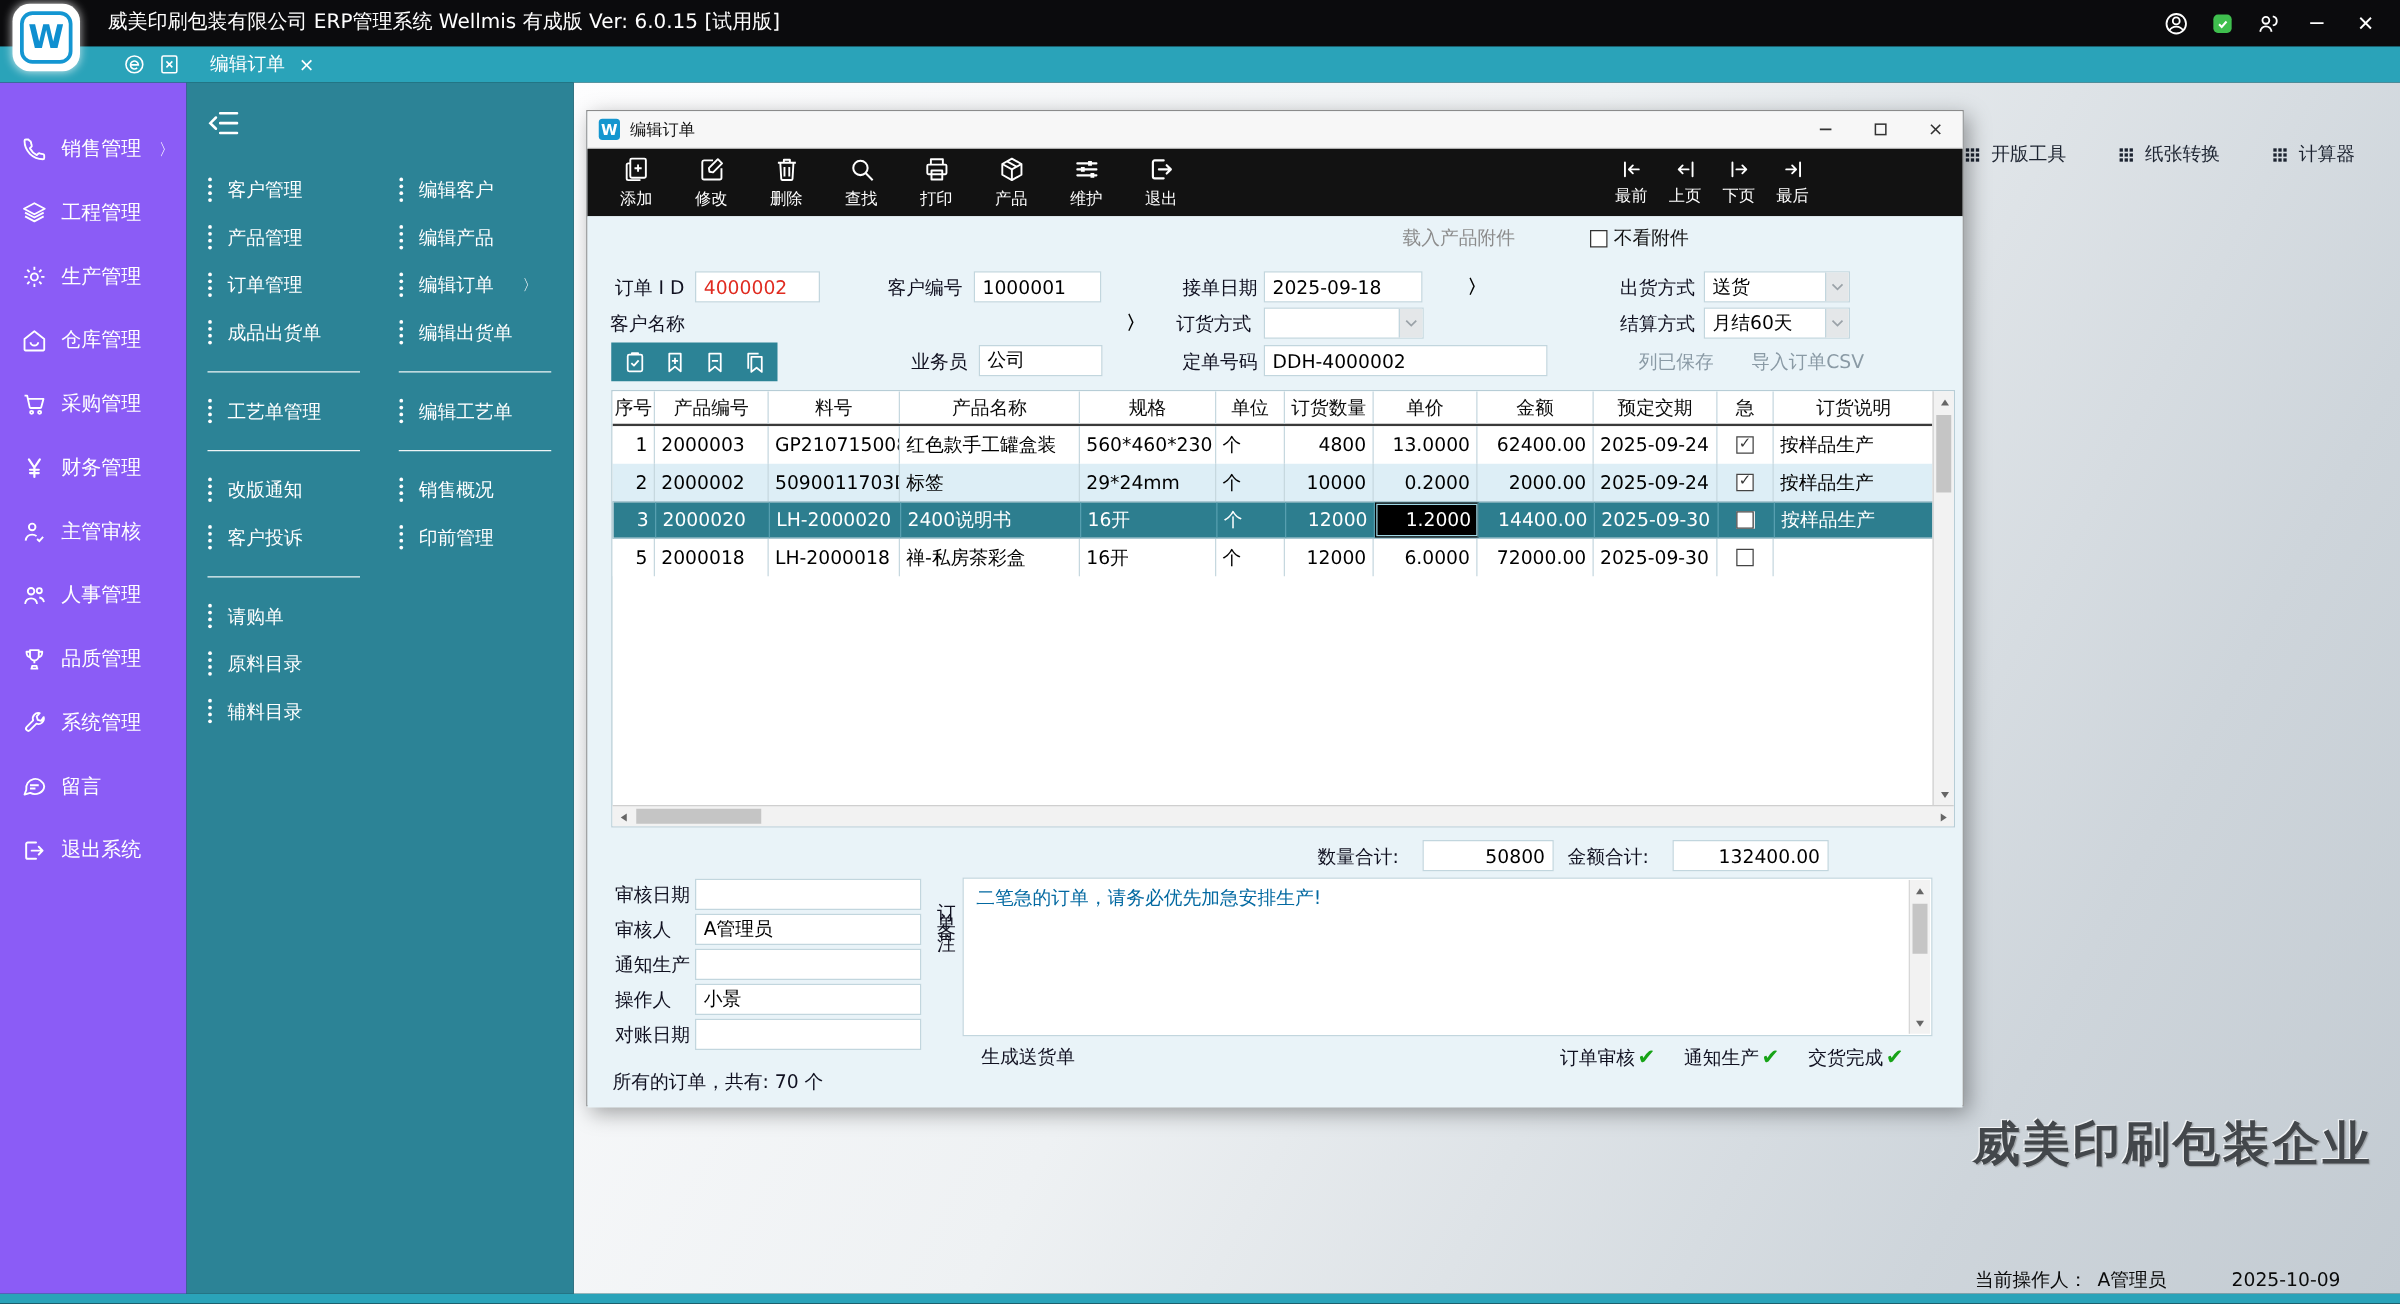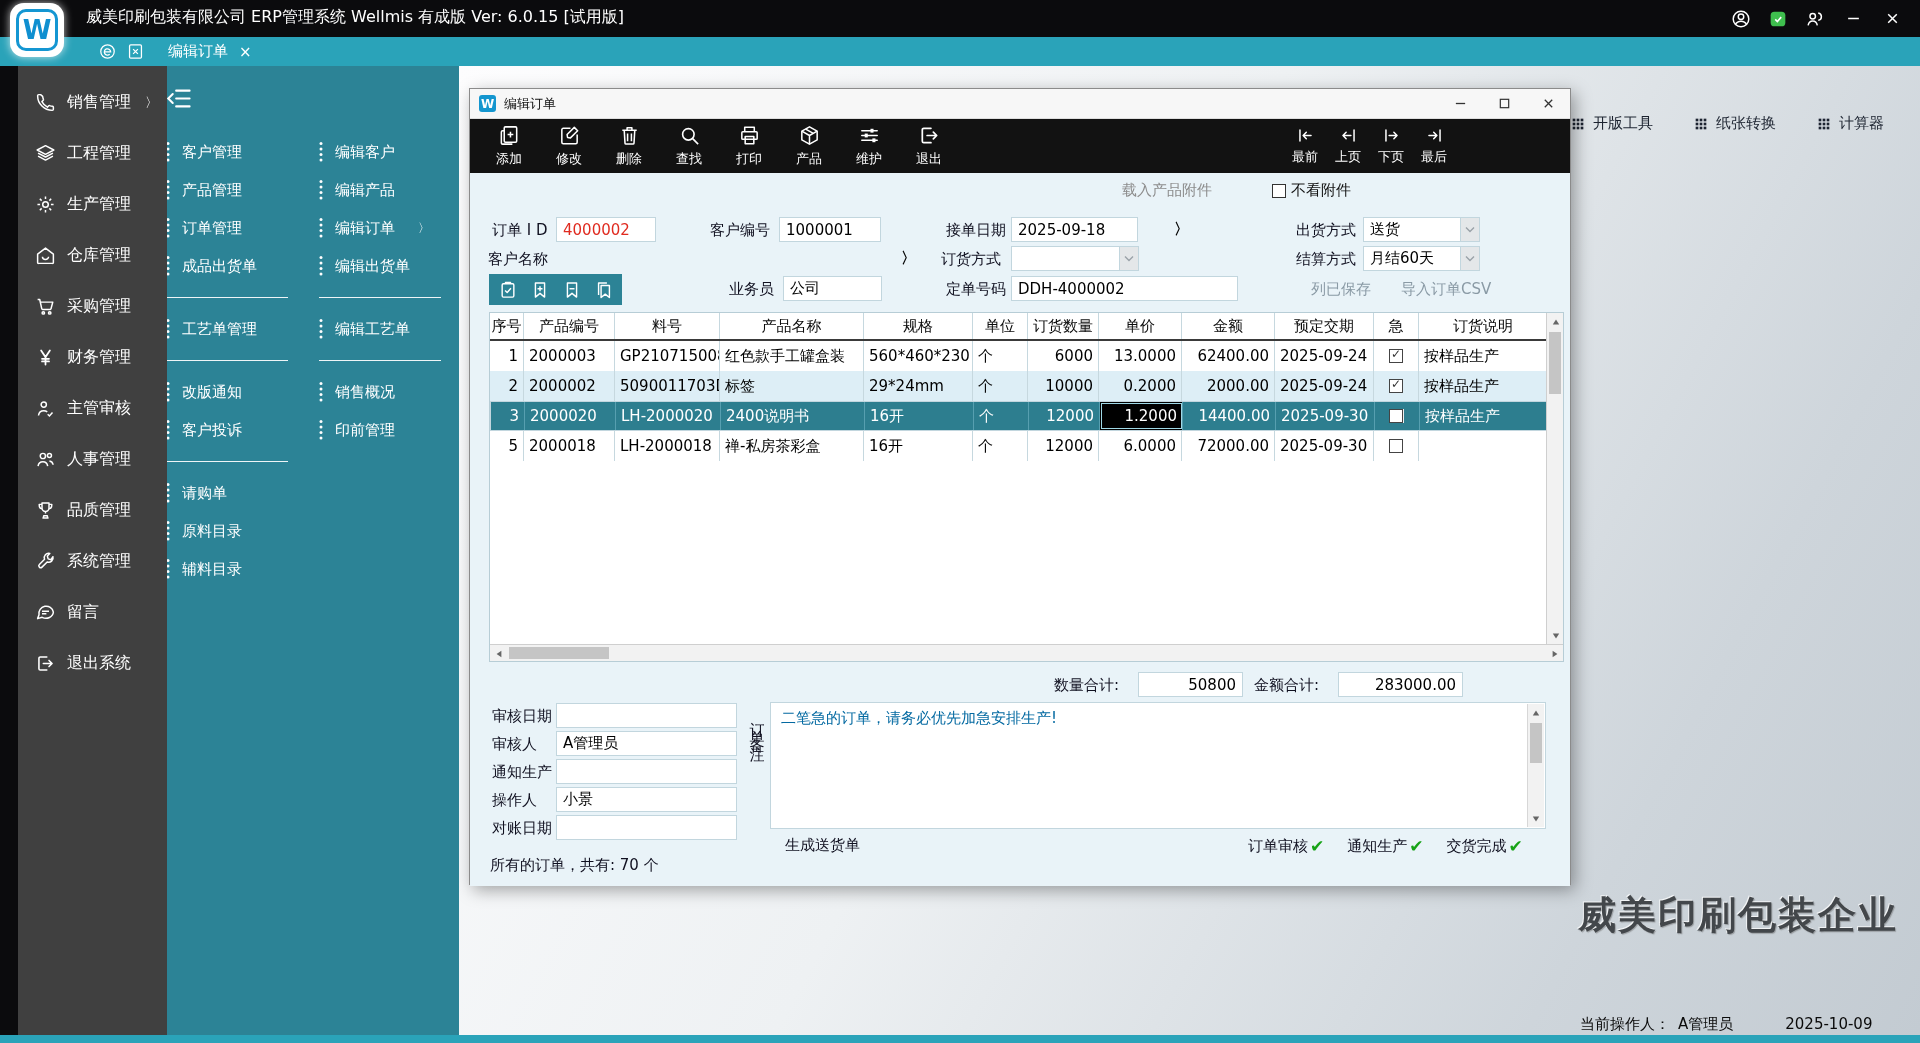--- a/index.html
+++ b/index.html
@@ -23,21 +23,21 @@
   
   .tabbar{position:absolute;left:0;top:37px;width:1920px;height:29px;background:#2aa3b9;z-index:20;display:flex;align-items:center;color:#fff}
   .tab-ico{width:19px;height:19px;display:inline-flex;color:#fff}
   .tab-ico svg{width:100%;height:100%}
   .tab-ico.first{margin-left:98px}
   .tab-ico + .tab-ico{margin-left:9px}
   .tab{margin-left:23px;display:flex;gap:11px;font-size:15px;align-items:center}
   .tab-x{font-size:15px}
 
   
-  .sidebar{position:absolute;left:18px;top:66px;width:149px;height:969px;background:#404040;padding-top:11px;z-index:10}
+  .sidebar{position:absolute;left:0;top:66px;width:149px;height:969px;background:#8b5cf6;padding-top:28px;z-index:10}
   .sb-item{height:51px;display:flex;align-items:center;color:#fff;padding-left:17px;font-size:16px;gap:11px;position:relative}
   .sb-ico{width:21px;height:21px;display:inline-flex;flex:none}
   .sb-ico svg{width:100%;height:100%}
   .sb-chev{position:absolute;right:9px;font-size:13px}
 
   
   .submenu{position:absolute;left:149px;top:66px;width:310px;height:969px;background:#2c8396;z-index:9}
   .collapse{position:absolute;left:17px;top:19px;width:27px;height:27px;color:#fff}
   .collapse svg{width:100%;height:100%}
   .sm-col{position:absolute;top:67px;display:flex;flex-direction:column}
@@ -817,21 +817,21 @@
               <div class="g-h" style="width: 129px;">订货说明</div>
             </div>
           <div>
               <div class="g-row">
                 <div class="g-c" style="width: 34px; justify-content: flex-end;">1</div>
                 <div class="g-c" style="width: 91px; justify-content: flex-start;">2000003</div>
                 <div class="g-c" style="width: 105px; justify-content: flex-start;">GP210715008</div>
                 <div class="g-c" style="width: 144px; justify-content: flex-start;">红色款手工罐盒装</div>
                 <div class="g-c" style="width: 109px; justify-content: flex-start;">560*460*230</div>
                 <div class="g-c" style="width: 55px; justify-content: flex-start;">个</div>
-                <div class="g-c" style="width: 71px; justify-content: flex-end;">6000</div>
+                <div class="g-c" style="width: 71px; justify-content: flex-end;">4800</div>
                 <div class="g-c" style="width: 83px; justify-content: flex-end;">13.0000</div>
                 <div class="g-c" style="width: 93px; justify-content: flex-end;">62400.00</div>
                 <div class="g-c" style="width: 99px; justify-content: flex-start;">2025-09-24</div>
                 <div class="g-c" style="width: 45px; justify-content: center;">
                   <span class="gchk on"></span>
                 </div>
                 <div class="g-c" style="width: 129px; justify-content: flex-start;">按样品生产</div>
               </div>
               <div class="g-row alt">
                 <div class="g-c" style="width: 34px; justify-content: flex-end;">2</div>
@@ -923,21 +923,21 @@
                 <path d="M8 5 2 9V1z" fill="currentColor"></path>
               </svg>
             </span>
           <span class="hthumb"></span>
         </div>
       </div>
 
       <span class="flabel" style="left:584px;top:503px">数量合计:</span>
       <div class="finput ra" style="left:668px;top:499px;width:105px">50800</div>
       <span class="flabel" style="left:784px;top:503px">金额合计:</span>
-      <div class="finput ra" style="left:868px;top:499px;width:125px">283000.00</div>
+      <div class="finput ra" style="left:868px;top:499px;width:125px">132400.00</div>
 
       <div>
           <div class="flabel" style="left: 22px; top: 534px;">审核日期</div>
           <div class="finput" style="left: 86px; top: 530px; width: 181px;"></div>
           <div class="flabel" style="left: 22px; top: 562px;">审核人</div>
           <div class="finput" style="left: 86px; top: 558px; width: 181px;">A管理员</div>
           <div class="flabel" style="left: 22px; top: 590px;">通知生产</div>
           <div class="finput" style="left: 86px; top: 586px; width: 181px;"></div>
           <div class="flabel" style="left: 22px; top: 618px;">操作人</div>
           <div class="finput" style="left: 86px; top: 614px; width: 181px;">小景</div>

